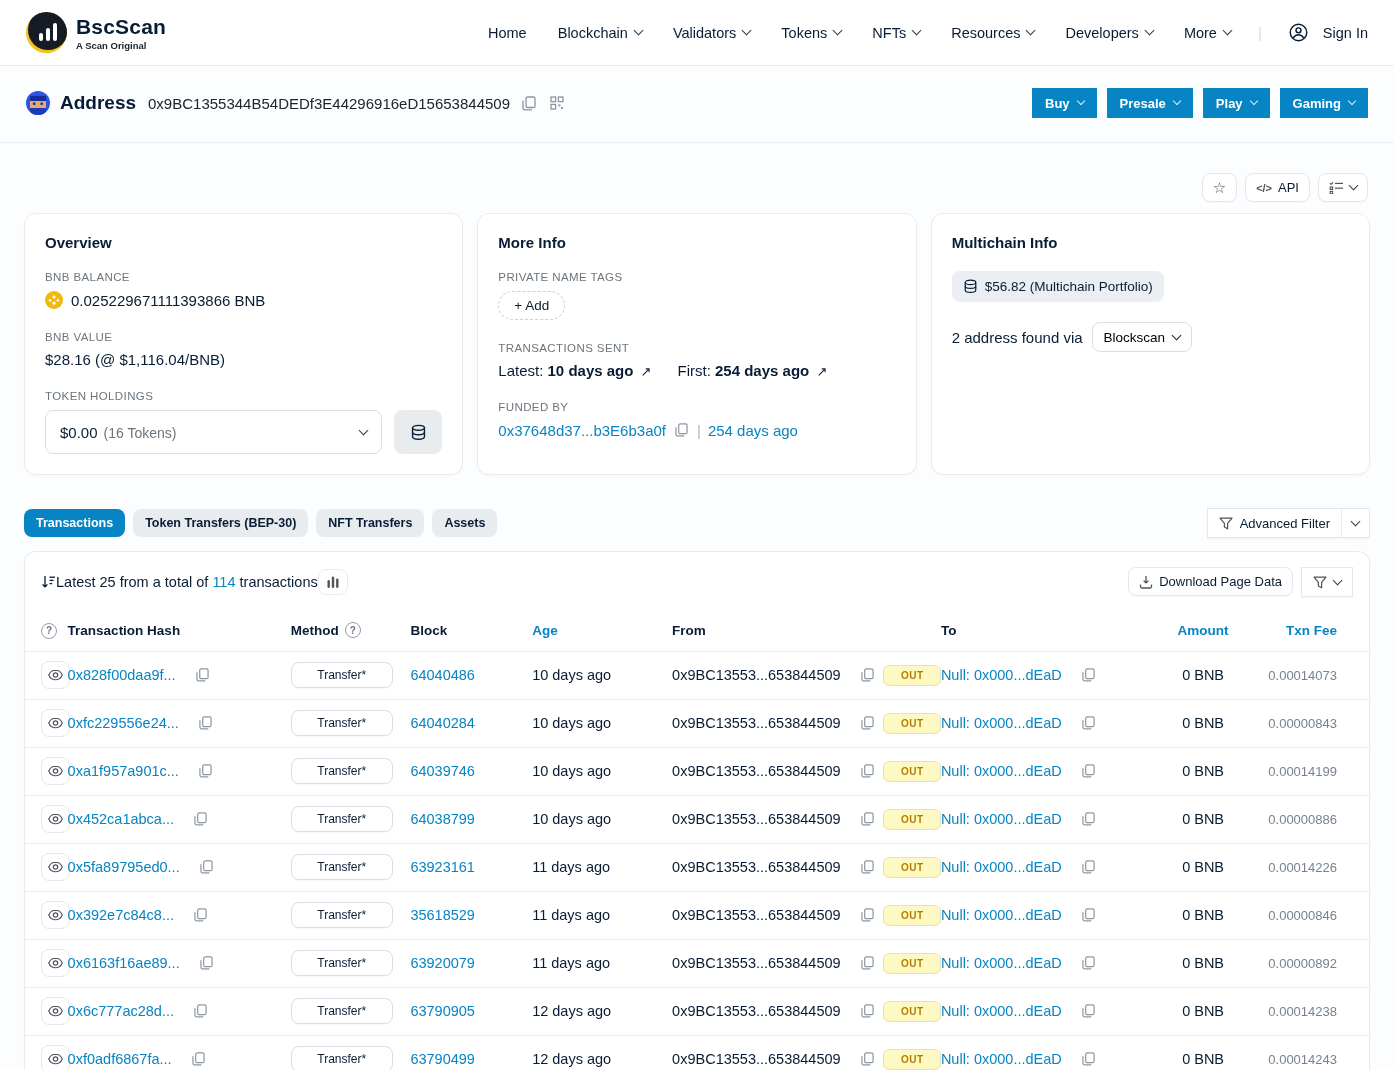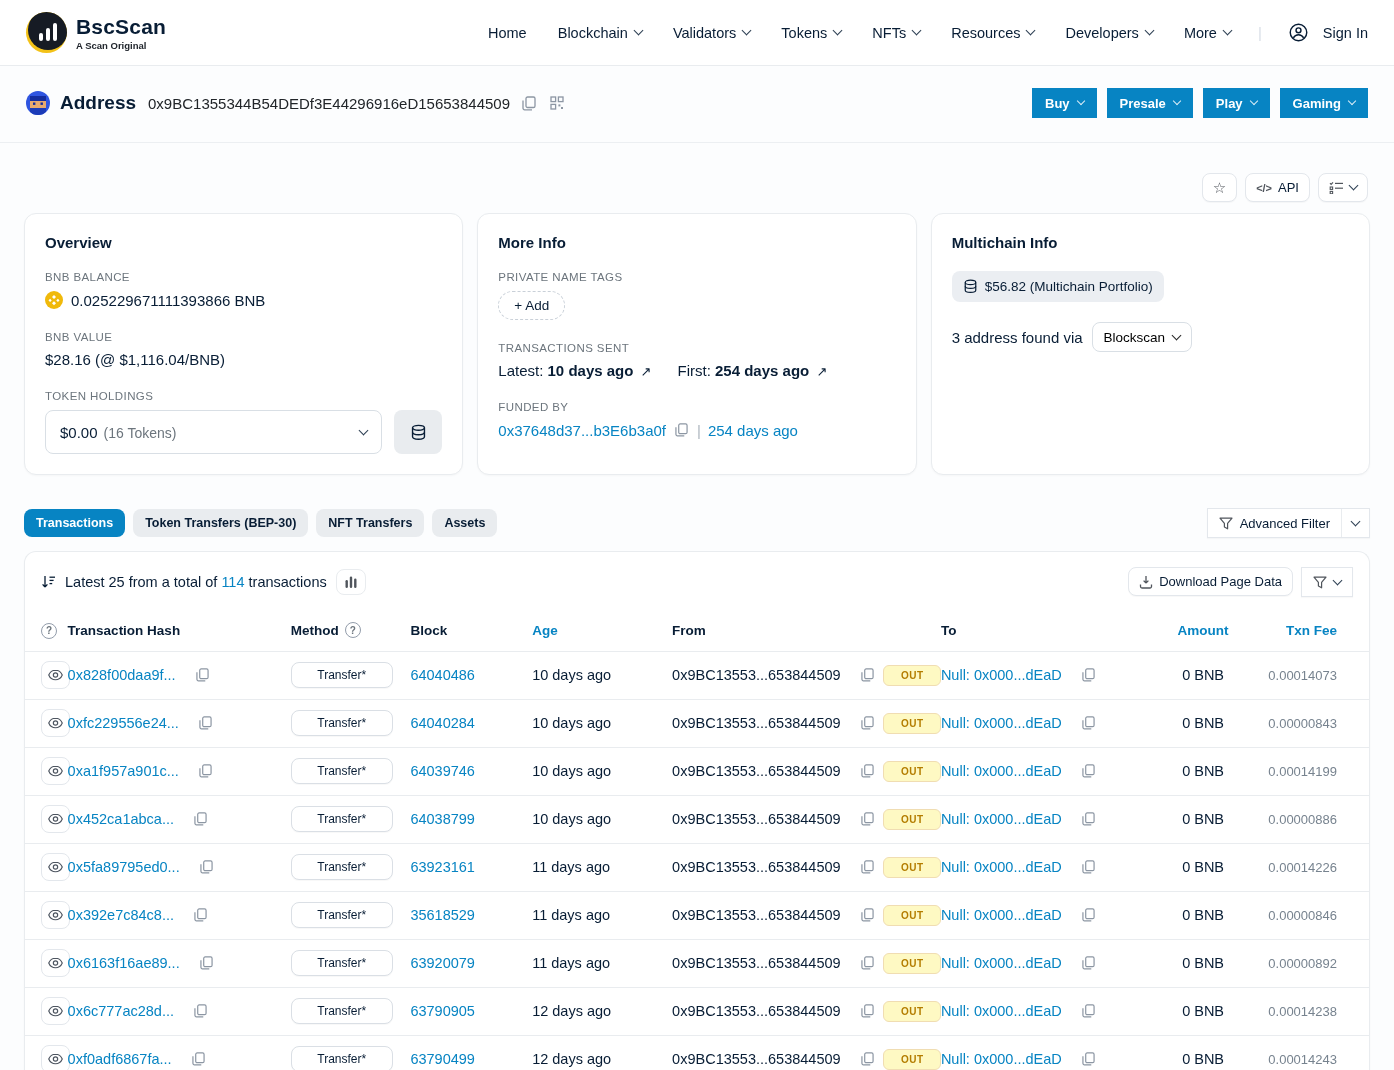--- a/index.html
+++ b/index.html
@@ -82,21 +82,21 @@
   .tab.tab-active { background:#0784c3; color:#fff; }
   .split-btn { display:inline-flex; align-items:stretch; border:1px solid #e3e7ec; border-radius:0;
     background:#fff; overflow:hidden; height:30px; box-shadow:0 1px 1px rgba(16,24,40,.03); }
   .split-main { display:inline-flex; align-items:center; gap:7px; padding:0 11px; font-size:13px; cursor:pointer; }
   .split-caret { display:inline-flex; align-items:center; padding:0 10px; border-left:1px solid #e9ecef; cursor:pointer; }
 
   
   .table-card { margin:13px 24px 0; background:#fff; border:1px solid #e9ecef; border-radius:12px 12px 0 0;
     border-bottom:none; box-shadow:0 1px 2px rgba(16,24,40,.03); min-height:560px; }
   .table-head { display:flex; align-items:center; justify-content:space-between; padding:15px 16px; }
-  .summary { display:flex; align-items:center; gap:9px; font-size:14.5px; }
+  .summary { display:flex; align-items:center; font-size:14.5px; }
   .chart-btn { width:30px; height:26px; border:1px solid #e9ecef; border-radius:8px; background:#fff;
     display:inline-flex; align-items:center; justify-content:center; cursor:pointer; }
   .head-right { display:flex; gap:8px; }
 
   table { border-collapse:collapse; table-layout:fixed; width:100%; }
   thead th { font-size:13.5px; font-weight:700; text-align:left; padding:10px 0 12px; color:#081d35; }
   thead th.blue { color:#0784c3; cursor:pointer; }
   tbody td { border-top:1px solid #e9ecef; height:48px; font-size:14.5px; vertical-align:middle; padding:0; }
   .qmark { width:16px; height:16px; border:1.3px solid #939dab; border-radius:50%; font-size:10px;
     color:#6c757d; display:inline-flex; align-items:center; justify-content:center; font-weight:700; }
@@ -342,21 +342,21 @@
     <div class="card-title">Multichain Info</div>
     <div class="portfolio-pill">
       <svg width="15" height="15" viewBox="0 0 16 16">
         <ellipse cx="8" cy="3.6" rx="5.6" ry="2.3" fill="none" stroke="#081d35" stroke-width="1.3"></ellipse>
         <path d="M2.4 3.6v4.2c0 1.3 2.5 2.3 5.6 2.3s5.6-1 5.6-2.3V3.6" fill="none" stroke="#081d35" stroke-width="1.3"></path>
         <path d="M2.4 7.8V12c0 1.3 2.5 2.3 5.6 2.3s5.6-1 5.6-2.3V7.8" fill="none" stroke="#081d35" stroke-width="1.3"></path>
       </svg>
       <span>$56.82 (Multichain Portfolio)</span>
     </div>
     <div class="found-row">
-      <span>3 address found via</span>
+      <span>2 address found via</span>
       <button class="dd-btn">
         <span>Blockscan</span>
         <span class="chev"></span>
       </button>
     </div>
   </div>
 </section>
 
 <div class="tabs-row">
   <div class="tabs">

